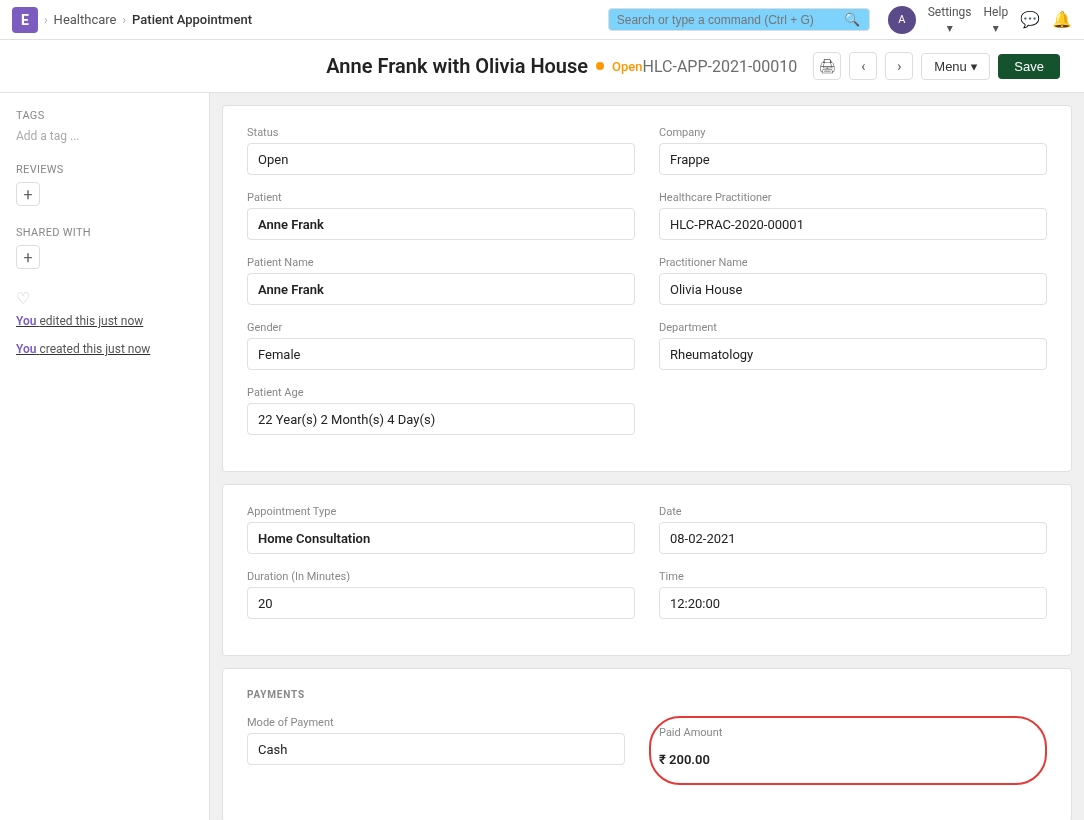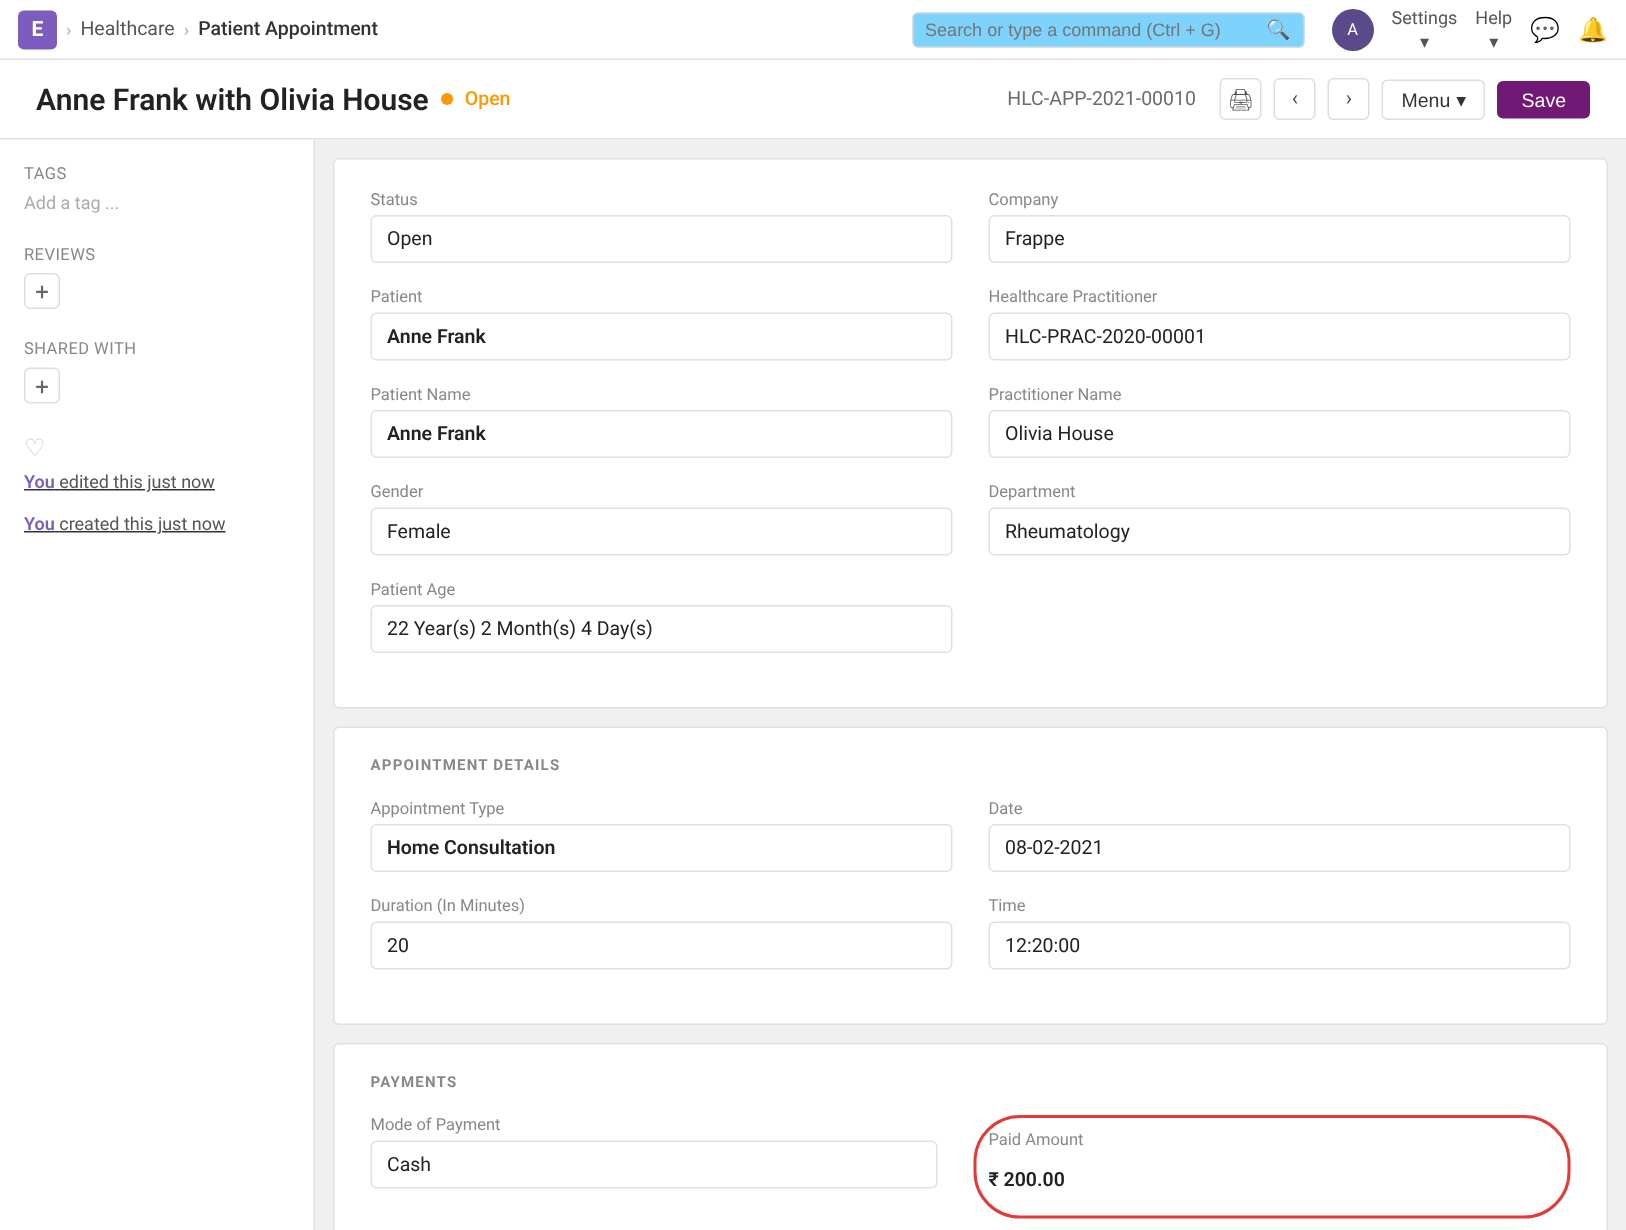--- a/index.html
+++ b/index.html
@@ -29,37 +29,37 @@
     .nav-avatar {
       width: 28px; height: 28px; border-radius: 50%; background: #5a4a8a;
       display: flex; align-items: center; justify-content: center; color: #fff; font-size: 11px;
     }
     .nav-btn { font-size: 12px; color: #555; cursor: pointer; display: flex; align-items: center; gap: 2px; flex-direction: column; }
     .nav-icon { font-size: 16px; color: #777; cursor: pointer; }
 
     
     .page-header {
       background: #fff; border-bottom: 1px solid #e0e0e0;
-      padding: 12px 24px; display: flex; align-items: center; justify-content: space-between;
+      padding: 12px 24px; display: flex; align-items: center; justify-content: flex-end;
     }
     .page-title { font-size: 20px; font-weight: 600; color: #222; display: flex; align-items: center; gap: 8px; }
     .status-dot { width: 8px; height: 8px; border-radius: 50%; background: #ff9800; display: inline-block; }
     .status-label { font-size: 13px; color: #ff9800; font-weight: 500; }
     .page-header-right { display: flex; align-items: center; gap: 8px; }
-    .doc-id { color: #6c6c6c; font-size: 13px; margin-right: 8px; }
+    .doc-id { color: #6c6c6c; font-size: 16px; margin-right: 8px; }
     .header-icon-btn {
       width: 28px; height: 28px; border: 1px solid #ddd; border-radius: 4px;
       display: flex; align-items: center; justify-content: center; cursor: pointer; background: #fff; color: #555; font-size: 14px;
     }
     .btn-menu {
       padding: 5px 12px; border: 1px solid #ddd; border-radius: 4px; background: #fff;
       cursor: pointer; font-size: 13px; color: #333; display: flex; align-items: center; gap: 4px;
     }
     .btn-save {
-      padding: 5px 16px; background: #701a75; color: #fff; border: none;
+      padding: 5px 16px; background: #14532d; color: #fff; border: none;
       border-radius: 4px; cursor: pointer; font-size: 13px; font-weight: 500;
     }
 
     
     .main-layout { display: flex; height: calc(820px - 40px - 50px); overflow: hidden; }
 
     
     .sidebar {
       width: 210px; background: #fff; border-right: 1px solid #e0e0e0;
       padding: 16px; flex-shrink: 0; overflow-y: auto;
@@ -226,21 +226,20 @@
       <div class="form-row">
         <div class="form-group">
           <label class="form-label">Patient Age</label>
           <div class="form-value">22 Year(s) 2 Month(s) 4 Day(s)</div>
         </div>
         <div class="form-group"></div>
       </div>
     </div>
 
     <div class="form-card">
-      <div class="section-header">APPOINTMENT DETAILS</div>
       <div class="form-row">
         <div class="form-group">
           <label class="form-label">Appointment Type</label>
           <div class="form-value bold">Home Consultation</div>
         </div>
         <div class="form-group">
           <label class="form-label">Date</label>
           <div class="form-value">08-02-2021</div>
         </div>
       </div>

